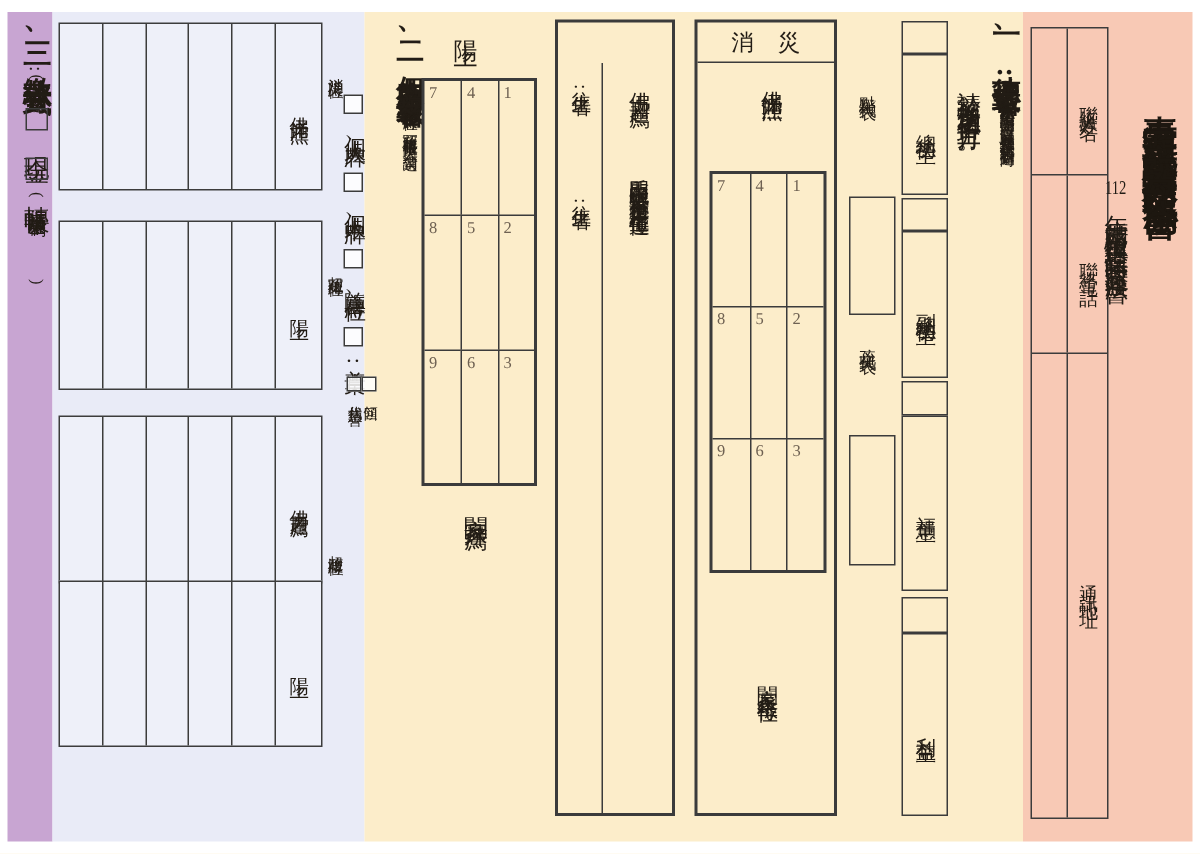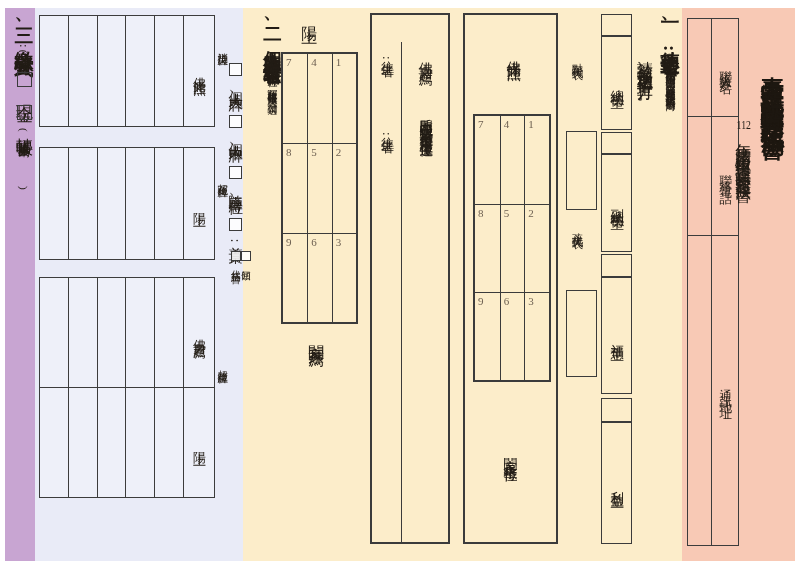--- a/index.html
+++ b/index.html
@@ -153,20 +153,21 @@
     <div class="abs" style="left:29px;top:27px;height:500px;border-left:1.5px solid #3b3b3b;"></div>
     <div class="abs vtext" style="left:8px;top:35px;height:490px;font-size:13px;">
       <span>往生者:</span><span style="padding-top:64px;">往生者:</span>
     </div>
     <div class="abs vtext" style="left:45px;top:35px;height:492px;font-size:14.5px;">
       <span style="letter-spacing:3px;">佛力超薦</span><span style="padding-top:46px;font-size:13.5px;letter-spacing:1.5px;">氏門中歷代宗親暨累世冤親債主往生蓮位</span>
     </div>
   </div>
 
   <div class="abs formbox" style="left:463px;top:13px;width:95px;height:531px;">
+    <div class="boxheader">消災</div>
     <span class="abs vtext" style="left:40px;top:34px;font-size:14.5px;">佛光注照</span>
     <div class="abs grid3" style="left:8px;top:99px;width:78px;height:268px;">
       <div class="gcell">
           <span class="gnum">7</span>
         </div>
       <div class="gcell">
           <span class="gnum">4</span>
         </div>
       <div class="gcell">
           <span class="gnum">1</span>

